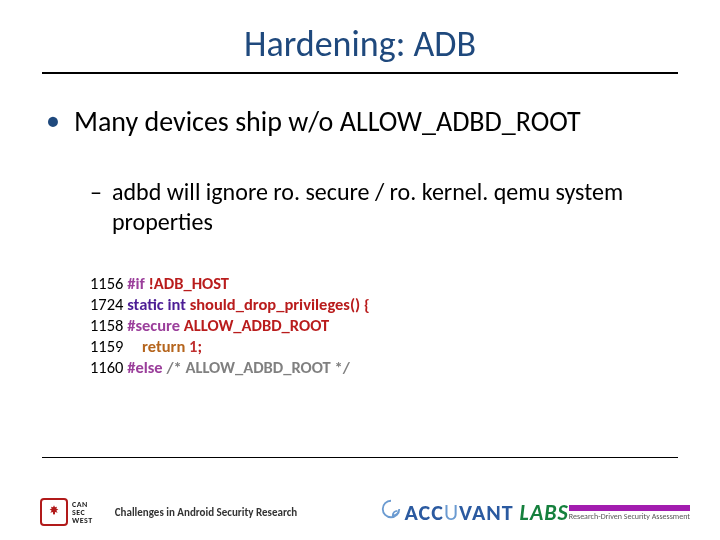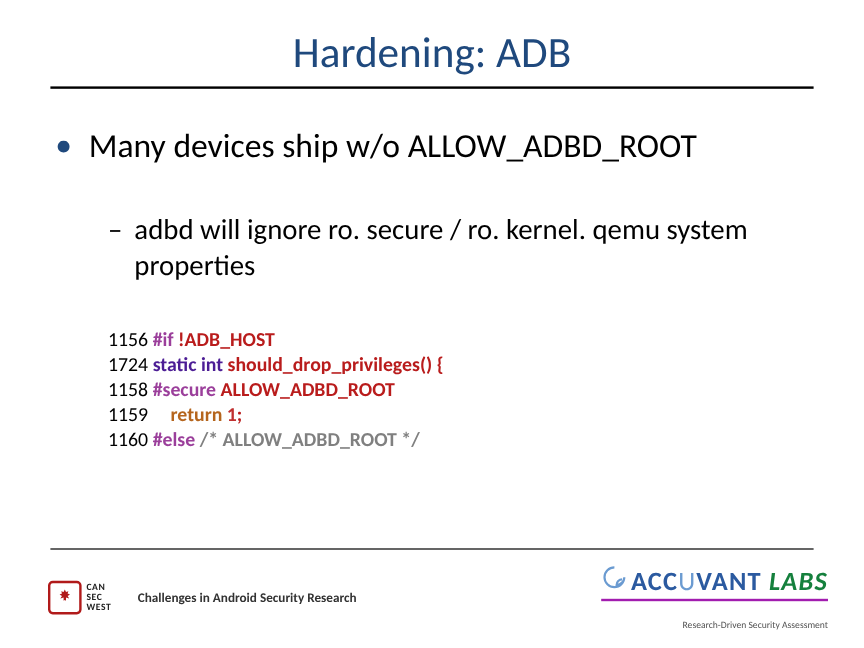--- a/index.html
+++ b/index.html
@@ -100,28 +100,28 @@
   .csw-text { font-size:8px; line-height:1; font-weight:700; letter-spacing:0.5px; color:#222; }
   .footer-mid {
     flex: 1;
     padding-left: 22px;
     display:flex; flex-direction:column;
   }
   .footer-title { font-size: 17px; color:#333; }
   .footer-sub   { font-size: 11px; font-weight:700; color:#333; margin-top:0; }
 
   .accuvant {
-    display:flex; flex-direction:column; align-items:center;
+    display:flex; flex-direction:row; align-items:center;
   }
   .acc-main { display:flex; align-items:baseline; gap:3px; }
   .acc-word { font-size:22px; font-weight:700; letter-spacing:1px; color:#2b5aa0; }
   .acc-word .mid { color:#6b9bd1; font-weight:500; }
   .acc-labs { font-size:22px; font-weight:700; font-style:italic; color:#15803d; letter-spacing:1px; margin-left:3px;}
   .acc-sw { width:22px; height:22px; }
-  .acc-tag { font-size:8px; color:#555; text-align:right; margin-top:1px; border-top:2px solid #a21caf; padding-top:15px; width:100%;}
+  .acc-tag { font-size:8px; color:#555; text-align:right; margin-top:1px; border-top:6px solid #a21caf; padding-top:0; width:100%;}
 </style>
 </head>
 <body>
 
 <div class="slide">
   <div class="title">Hardening: ADB</div>
   <hr class="title-rule">
 
   <div class="bullet-l1">
     <span class="dot">•</span>

